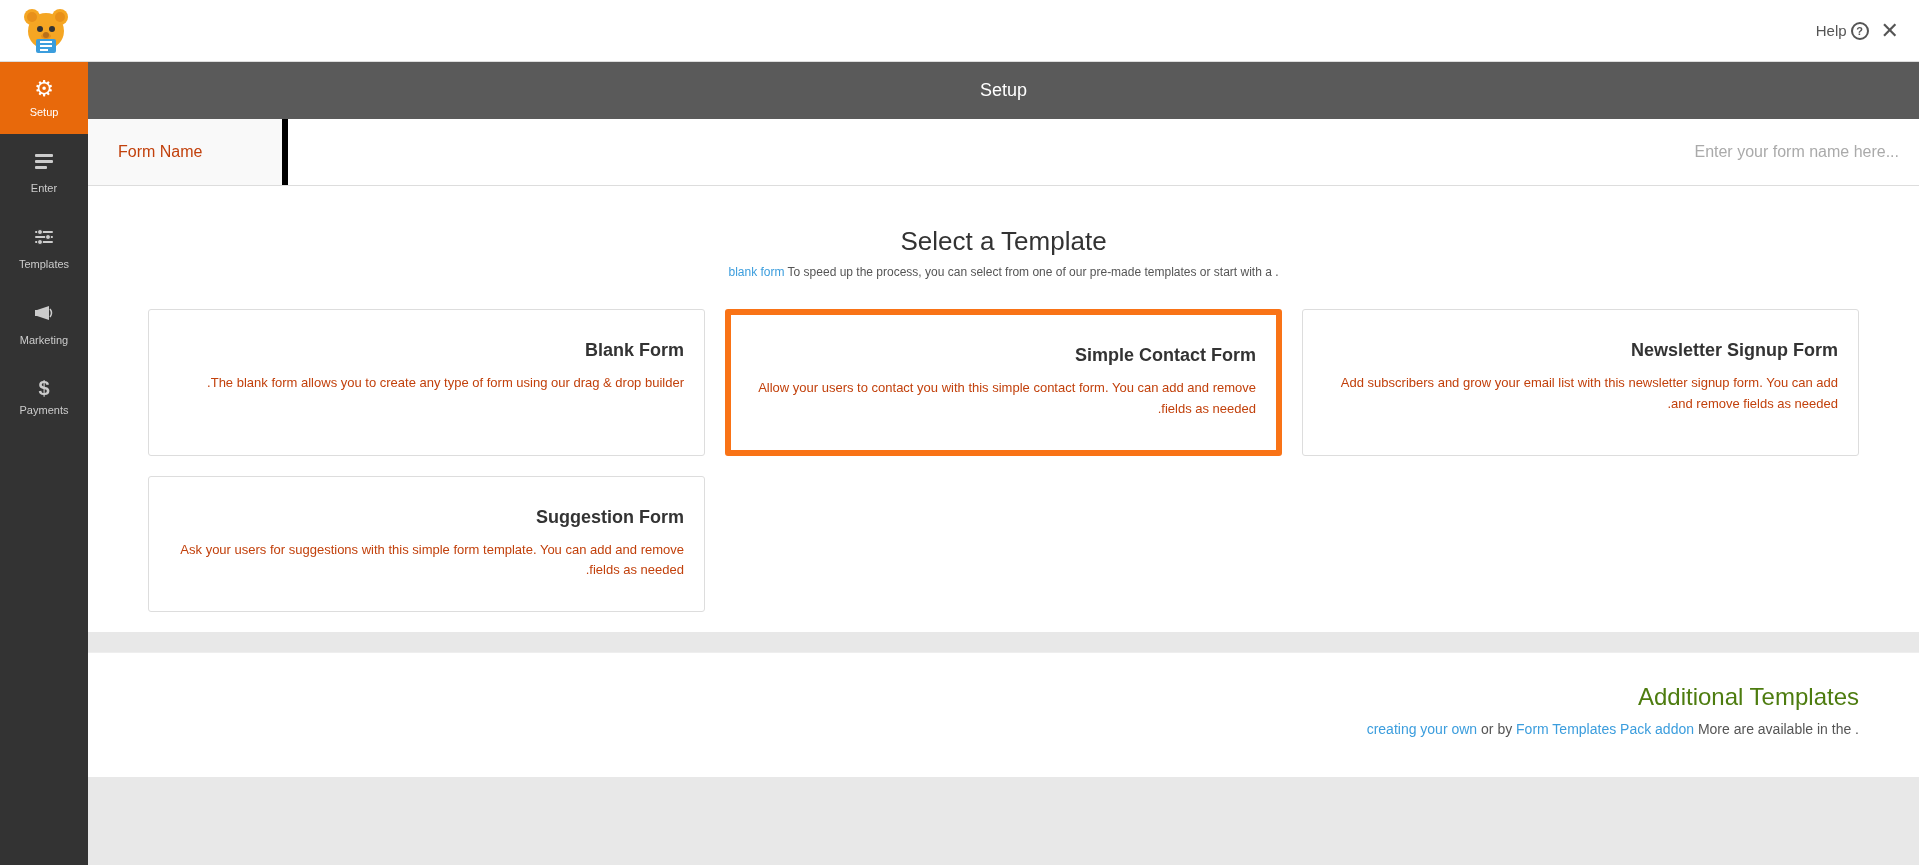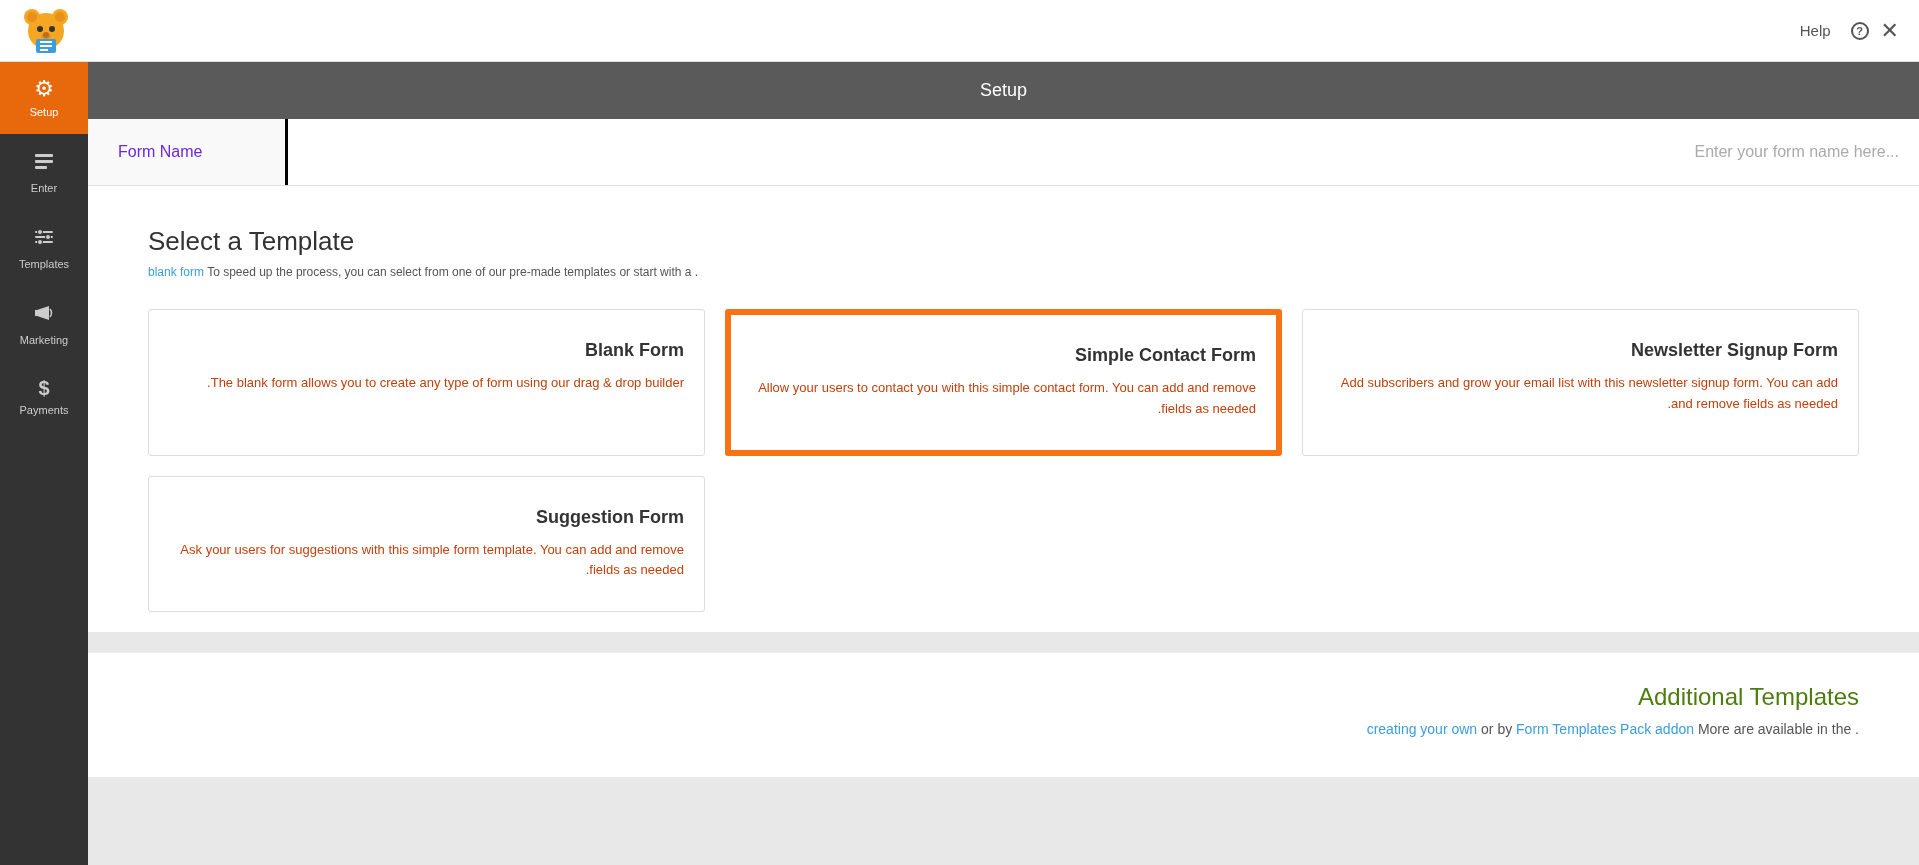--- a/index.html
+++ b/index.html
@@ -21,21 +21,21 @@
       display: flex;
       align-items: center;
       gap: 12px;
     }
     .help-link {
       color: #555;
       font-size: 15px;
       text-decoration: none;
       display: flex;
       align-items: center;
-      gap: 20px;
+      gap: 4px;
       margin-left: 40px;
     }
     .help-circle {
       width: 18px;
       height: 18px;
       border-radius: 50%;
       border: 2px solid #555;
       display: inline-flex;
       align-items: center;
       justify-content: center;
@@ -126,23 +126,23 @@
     .form-name-section {
       background: #fff;
       border-bottom: 1px solid #ddd;
       padding: 0;
       display: flex;
       align-items: stretch;
     }
     .form-name-label {
       padding: 24px 30px;
       font-size: 16px;
-      color: #6d28d9;
+      color: #c2410c;
       background: #f9f9f9;
-      border-right: 3px solid #000000;
+      border-right: 6px solid #000000;
       display: flex;
       align-items: center;
       min-width: 200px;
     }
     .form-name-input {
       flex: 1;
       border: none;
       padding: 24px 20px;
       font-size: 16px;
       color: #aaa;
@@ -156,21 +156,21 @@
     }
 
     
     .template-section {
       padding: 40px 60px 20px 60px;
       background: #fff;
       margin: 0;
     }
 
     .select-template-header {
-      text-align: left;
+      text-align: center;
       margin-bottom: 16px;
     }
     .select-template-header h2 {
       font-size: 26px;
       font-weight: 400;
       color: #333;
       margin-bottom: 8px;
     }
     .select-template-header p {
       font-size: 12px;

